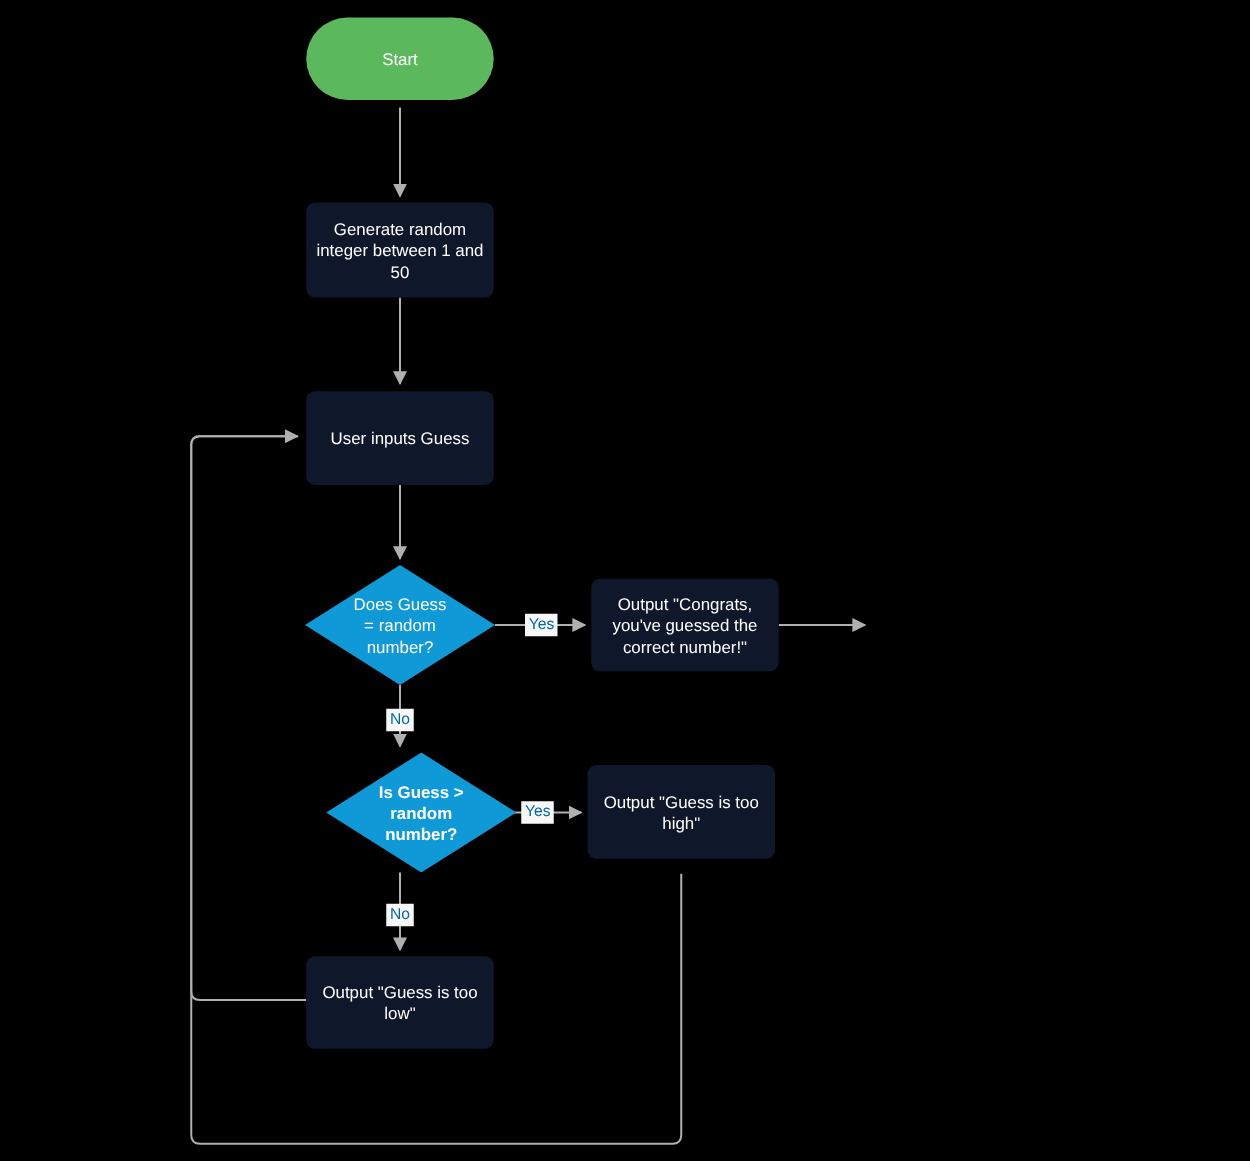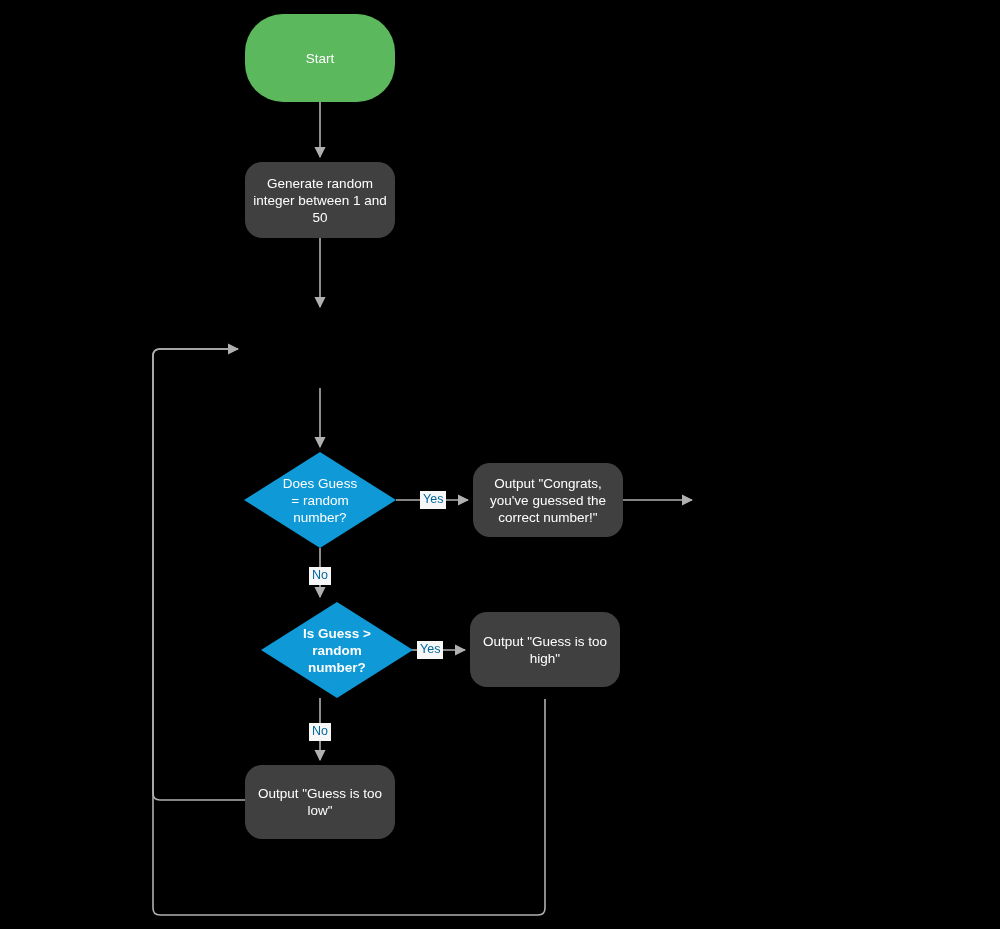--- a/index.html
+++ b/index.html
@@ -35,22 +35,22 @@
     font-size: 13.5px;
     line-height: 17px;
     box-sizing: border-box;
     z-index: 3;
   }
   .node-terminal {
     background: #5cb85c;
     border-radius: 38px;
   }
   .node-process {
-    background: #404040;
-    border-radius: 17px;
+    background: #0f172a;
+    border-radius: 7px;
   }
   .node-decision {
     background: transparent;
   }
   .node-decision .diamond-shape {
     position: absolute;
     left: 0;
     top: 0;
     width: 100%;
     height: 100%;
@@ -105,30 +105,33 @@
       <path d="M 396 650 L 465 650" marker-end="url(#arrow)"></path>
 
       <path d="M 320 698 L 320 760" marker-end="url(#arrow)"></path>
 
       <path d="M 545 699 L 545 908 Q 545 915 538 915 L 160 915 Q 153 915 153 908 L 153 356 Q 153 349 160 349 L 238 349" marker-end="url(#arrow)"></path>
 
       <path d="M 245 800 L 160 800 Q 153 800 153 793 L 153 356 Q 153 349 160 349 L 238 349"></path>
     </g>
   </svg>
 
-  <div class="node node-terminal" style="left:245px; top:14px; width:150px; height:88px;">
+  <div class="node node-terminal" style="left:245px; top:14px; width:150px; height:66px;">
     <span class="node-label">Start</span>
   </div>
 
   <div class="node node-process" style="left:245px; top:162px; width:150px; height:76px;">
     <span class="node-label">Generate random
 integer between 1 and
 50</span>
   </div>
 
+  <div class="node node-process" style="left:245px; top:313px; width:150px; height:75px;">
+    <span class="node-label">User inputs Guess</span>
+  </div>
 
   <div class="node node-decision" style="left:244px; top:452px; width:152px; height:96px;align-items:center;">
     <span class="diamond-shape"></span>
     <span class="node-label">Does Guess
 = random
 number?</span>
   </div>
 
   <div class="node node-process" style="left:473px; top:463px; width:150px; height:74px;">
     <span class="node-label">Output "Congrats,

